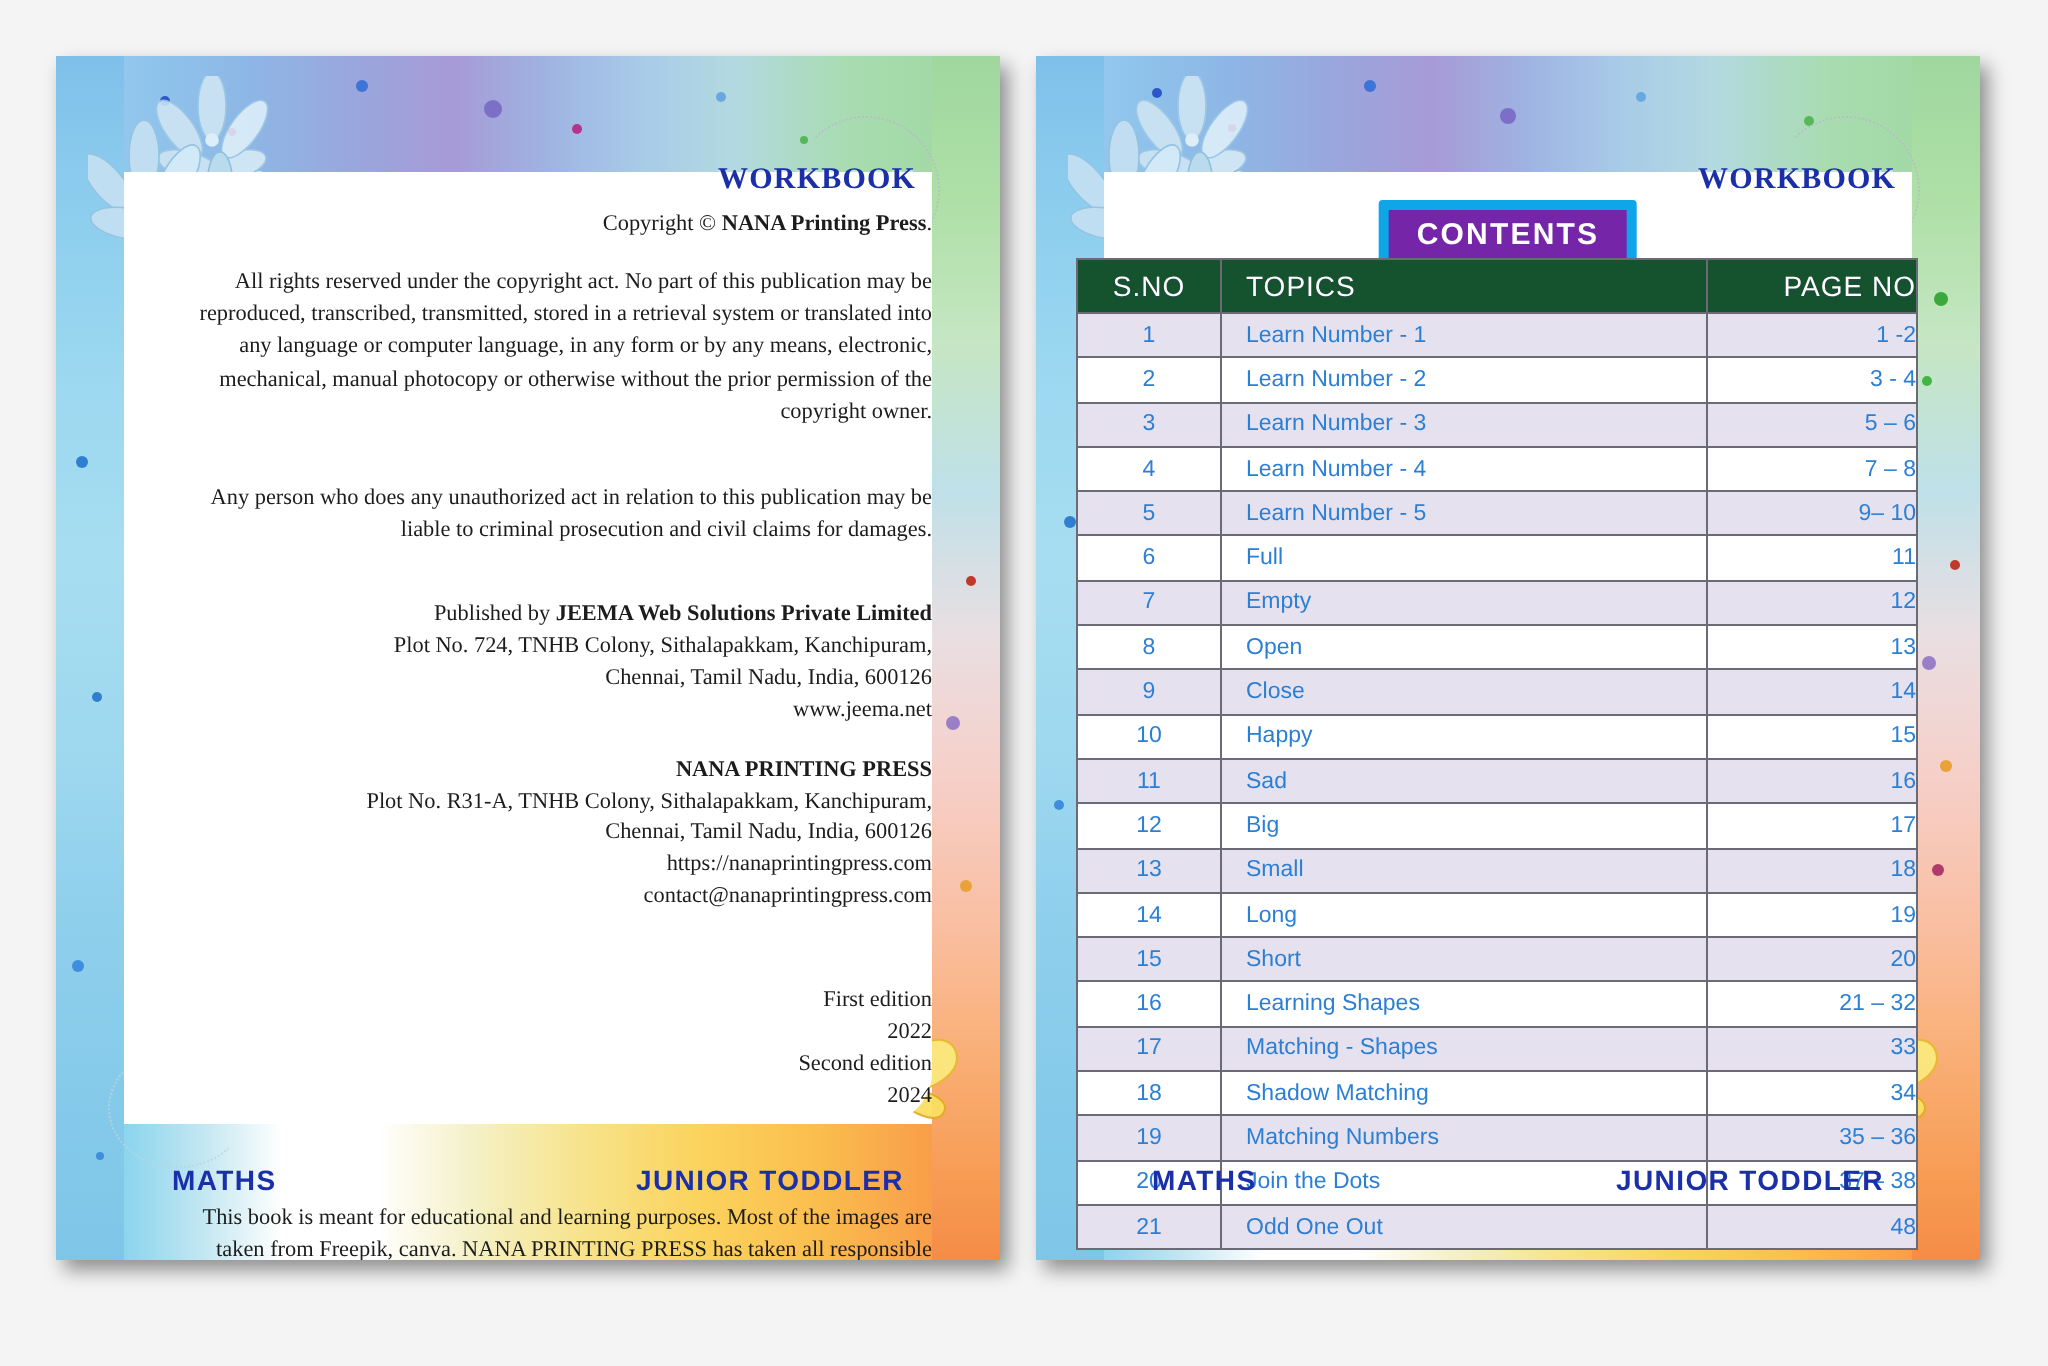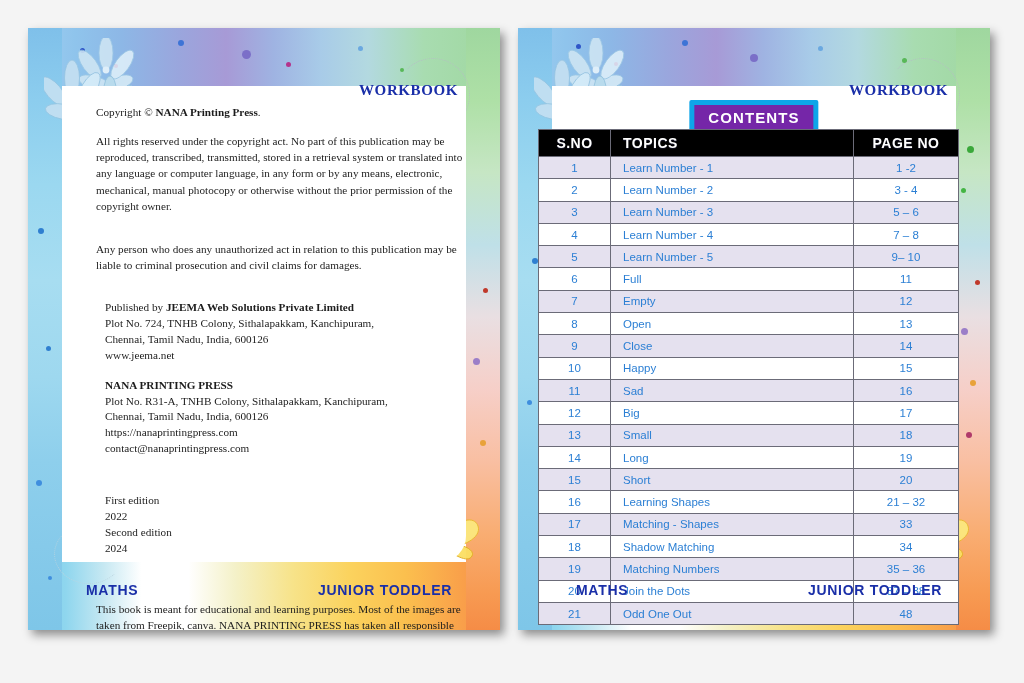--- a/index.html
+++ b/index.html
@@ -101,20 +101,21 @@
   }
 
   
   .copy-wrap {
     position: absolute;
     left: 68px; top: 76px; right: 34px;
     font-family: "Liberation Serif", serif;
     font-size: 11.2px;
     line-height: 1.44;
     color: #1c1c1c;
+    text-align: right;
   }
   .copy-wrap p { margin-bottom: 13px; }
   .b { font-weight: bold; }
   .addr { line-height: 1.42; }
   .gap-lg { height: 22px; }
   .gap-md { height: 14px; }
   .indent { padding-left: 9px; }
 
   
   .contents-badge {
@@ -137,31 +138,31 @@
     width: 390px;
     border-collapse: collapse;
     table-layout: fixed;
   }
   table.toc th, table.toc td {
     border: 1px solid #6b6b78;
     height: 22.3px;
     font-size: 11.5px;
   }
   table.toc thead th {
-    background: #000000;
+    background: #14532d;
     color: #ffffff;
-    font-weight: bold;
+    font-weight: normal;
     font-size: 14px;
     letter-spacing: 0.5px;
     height: 27px;
     text-shadow: 0 1px 1px rgba(60,60,120,0.35);
   }
   .c-sno   { width: 72px;  text-align: center; }
   .c-topic { width: 243px; text-align: left; padding-left: 12px; }
-  .c-page  { width: 105px; text-align: center; }
+  .c-page  { width: 105px; text-align: right; }
 
   table.toc tbody td {
     color: #2b7fd4;
     font-weight: 500;
   }
   table.toc tbody tr:nth-child(odd) td  { background: #e5e1ef; }
   table.toc tbody tr:nth-child(even) td { background: #ffffff; }
 
   
   .flowers { position:absolute; left:16px; top:10px; width:120px; height:105px; }

